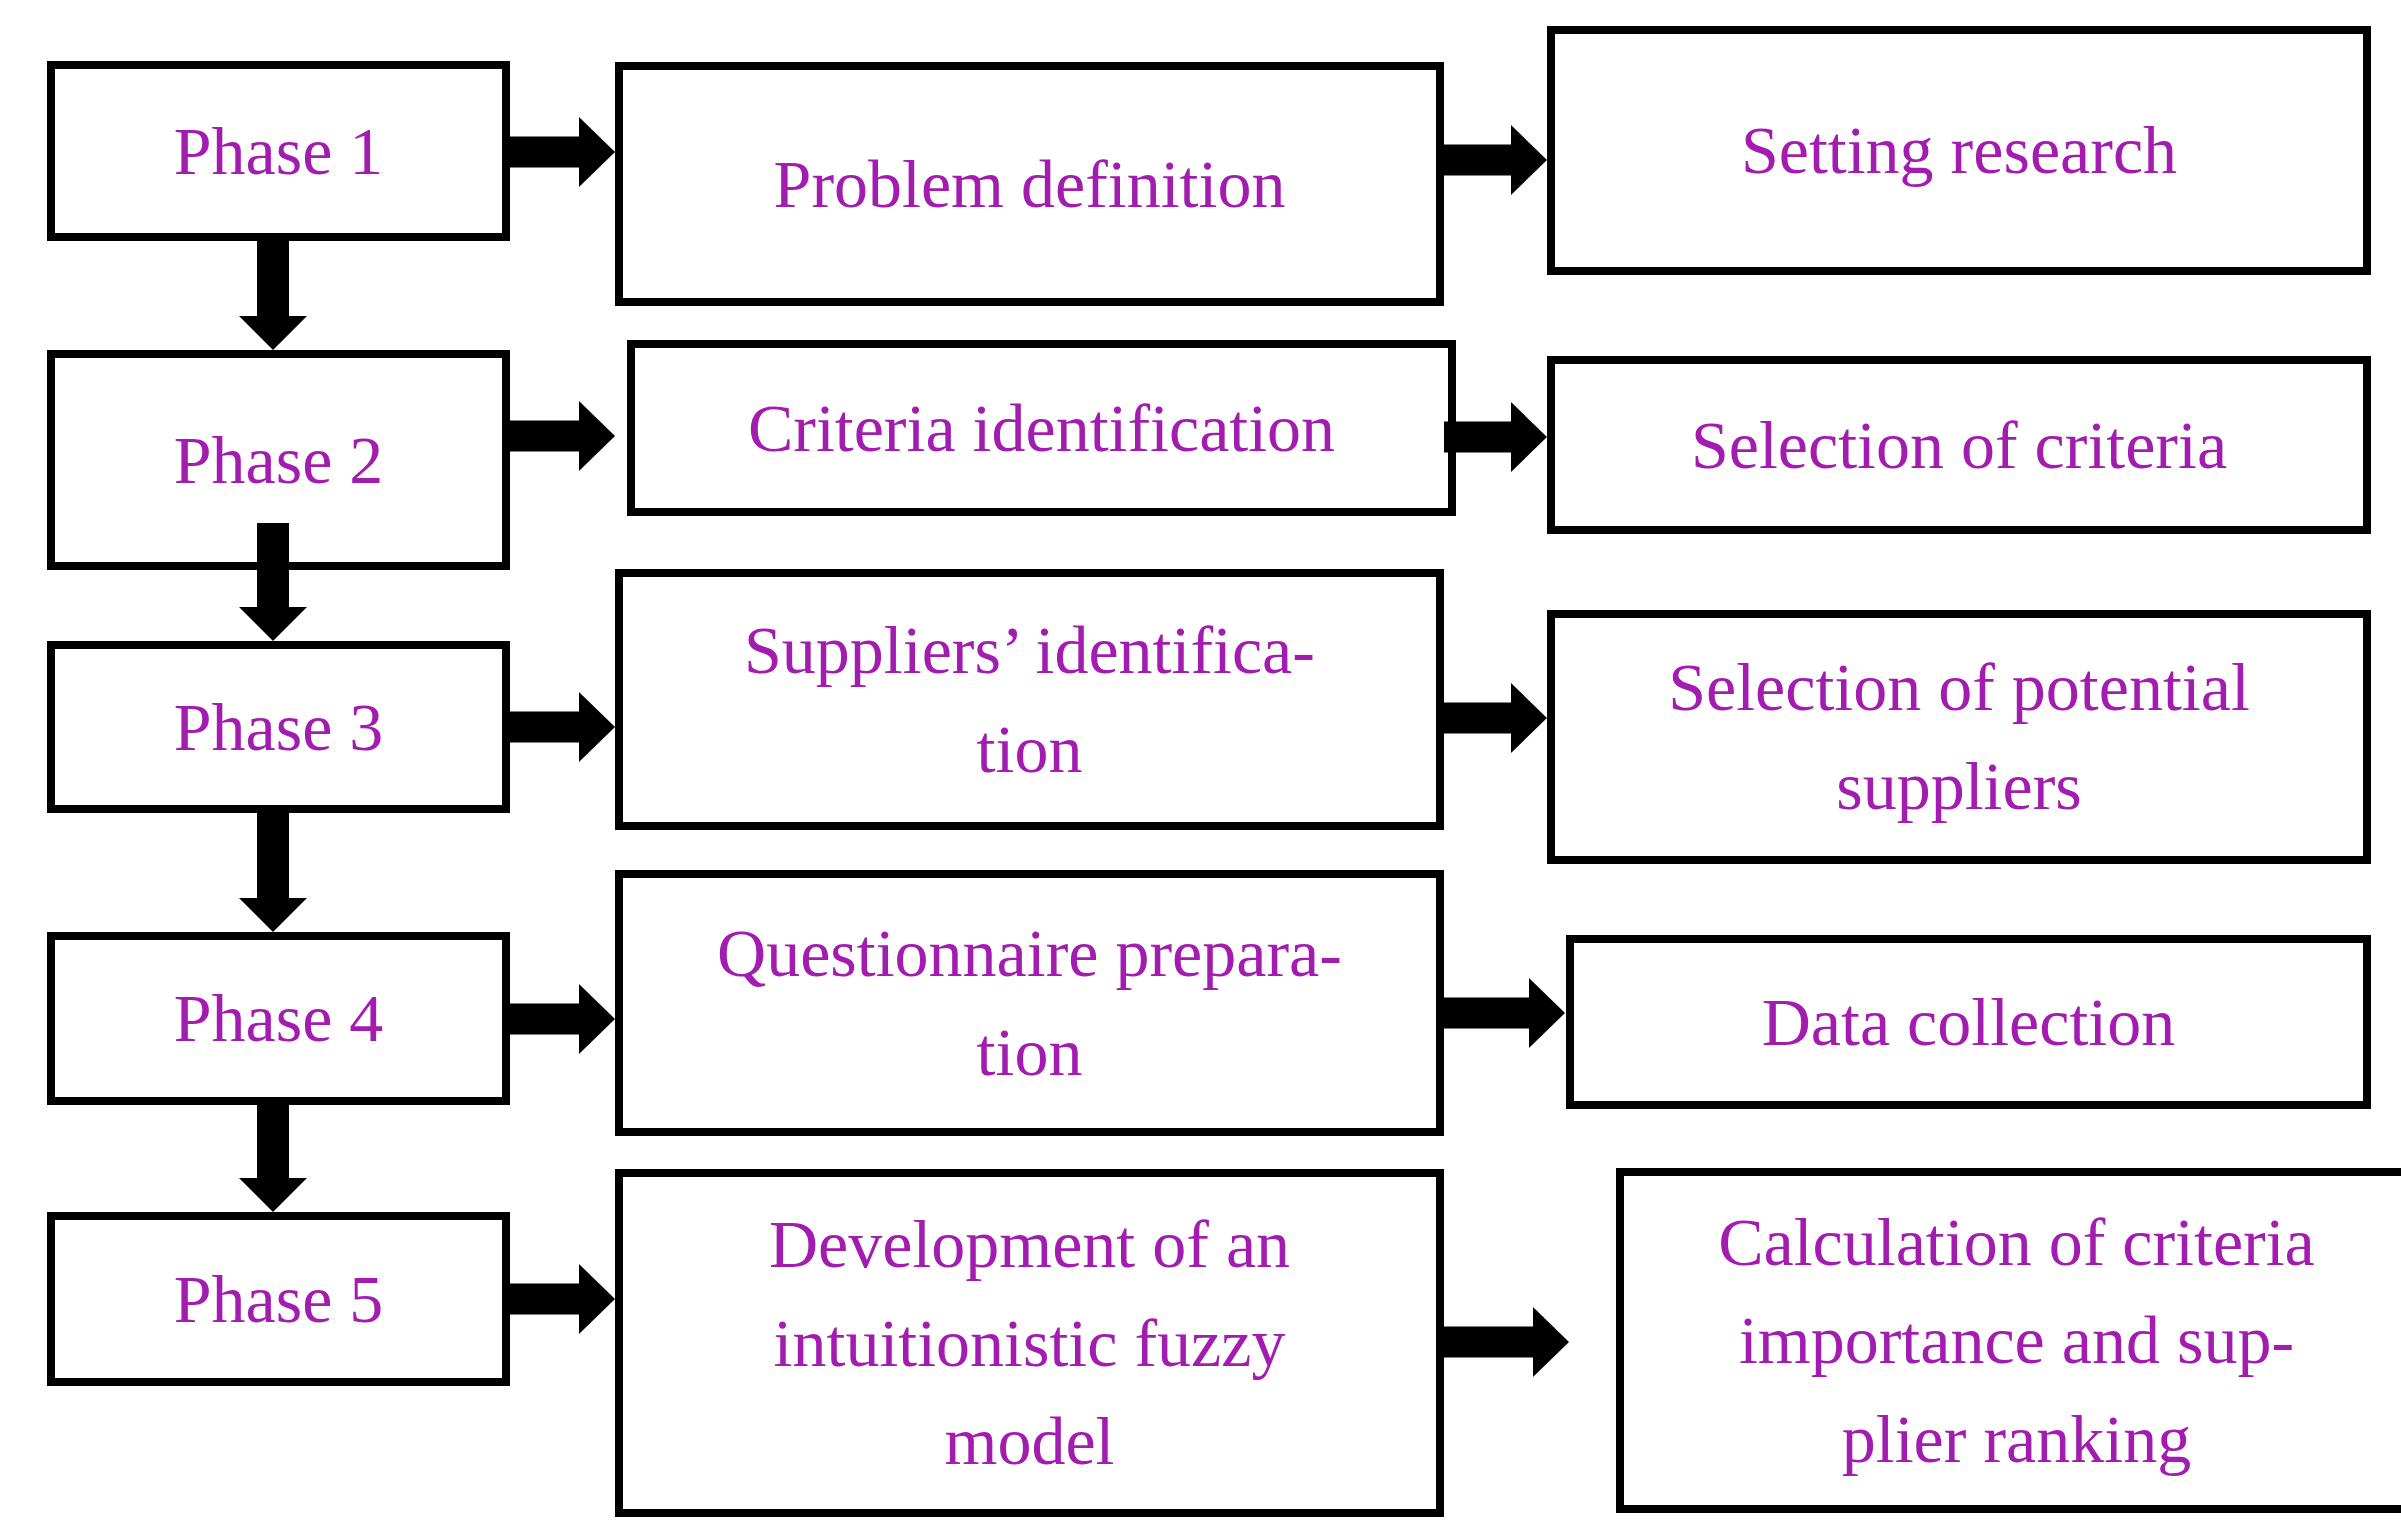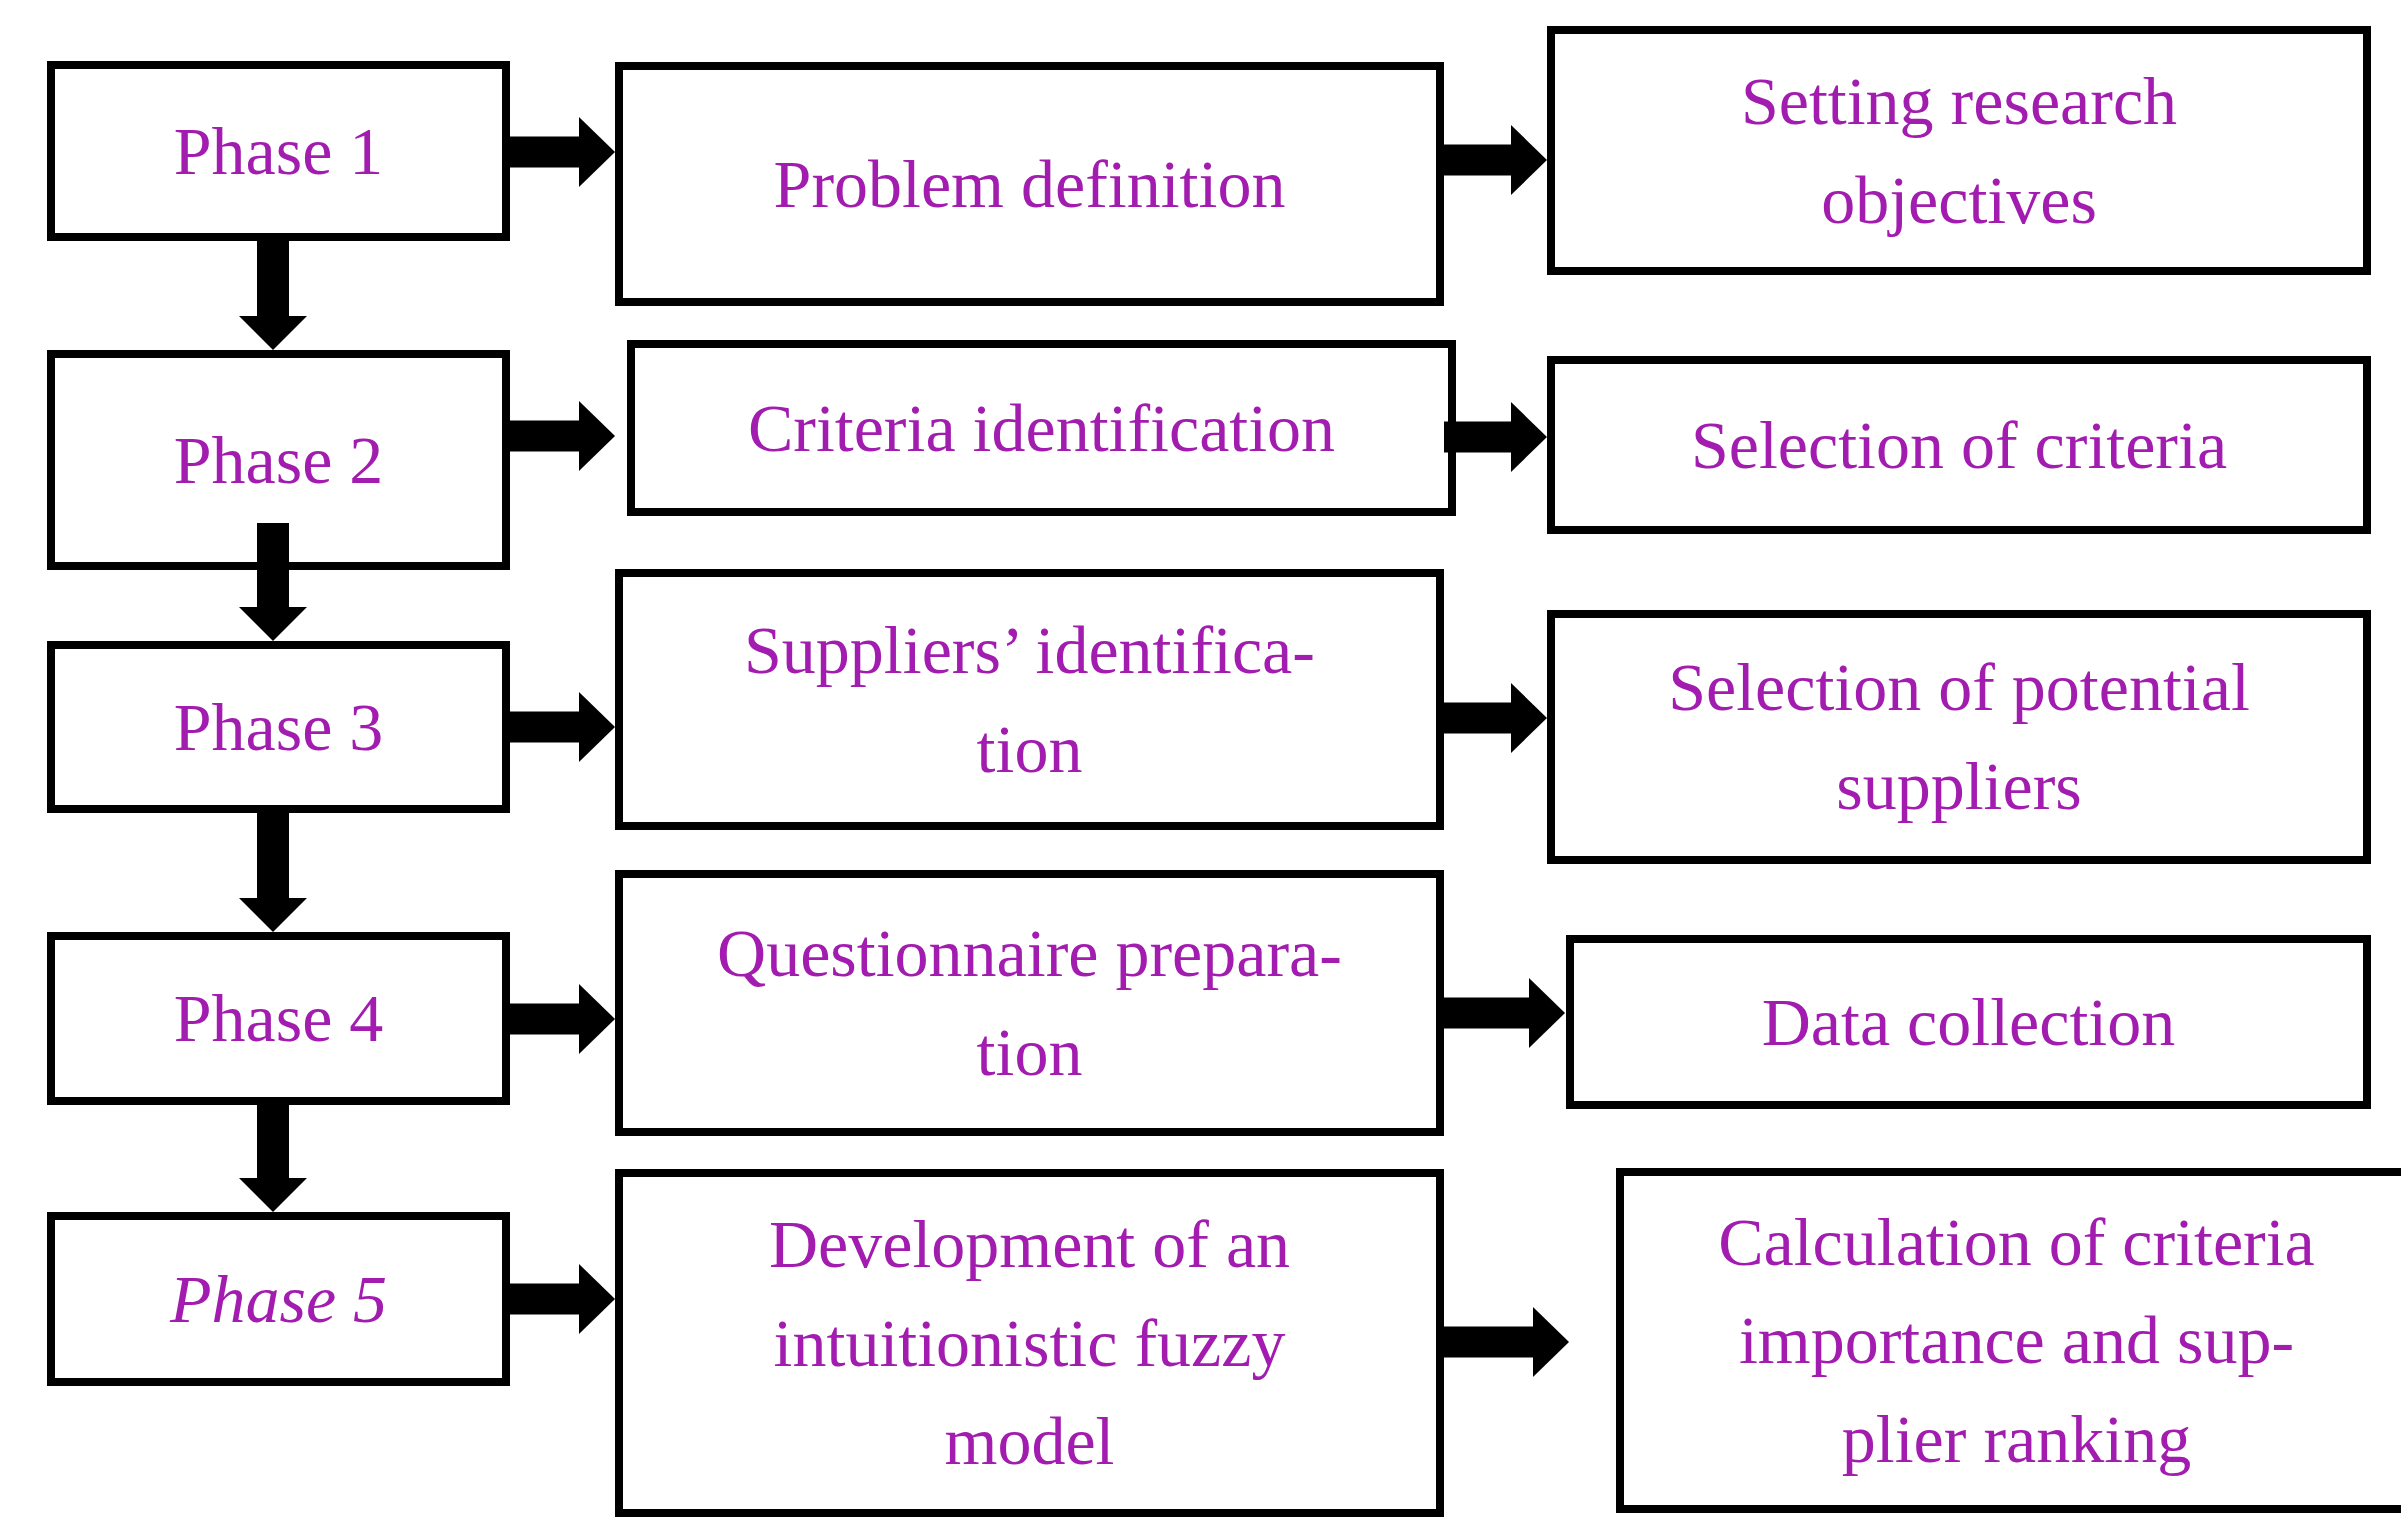--- a/index.html
+++ b/index.html
@@ -72,21 +72,20 @@
 <div id="canvas">
 
   <div class="box" style="left:47px; top:61px; width:463px; height:180px;">
     <div class="line">Phase 1</div>
   </div>
   <div class="box" style="left:615px; top:62px; width:829px; height:244px;">
     <div class="line">Problem definition</div>
   </div>
   <div class="box" style="left:1547px; top:26px; width:824px; height:249px;">
     <div class="line">Setting research</div>
-    <div class="line">objectives</div>
   </div>
 
   <div class="box" style="left:47px; top:350px; width:463px; height:220px;text-align:right;">
     <div class="line">Phase 2</div>
   </div>
   <div class="box" style="left:615px; top:340px; width:829px; height:176px;margin-left:12px;">
     <div class="line">Criteria identification</div>
   </div>
   <div class="box" style="left:1547px; top:356px; width:824px; height:178px;">
     <div class="line">Selection of criteria</div>
@@ -108,21 +107,21 @@
     <div class="line">Phase 4</div>
   </div>
   <div class="box" style="left:615px; top:870px; width:829px; height:266px;">
     <div class="line">Questionnaire prepara-</div>
     <div class="line">tion</div>
   </div>
   <div class="box" style="left:1566px; top:935px; width:805px; height:174px;">
     <div class="line">Data collection</div>
   </div>
 
-  <div class="box" style="left:47px; top:1212px; width:463px; height:174px;font-style:italic;">
+  <div class="box" style="left:47px; top:1212px; width:463px; height:174px;">
     <div class="line">Phase 5</div>
   </div>
   <div class="box" style="left:615px; top:1169px; width:829px; height:348px;">
     <div class="line">Development of an</div>
     <div class="line">intuitionistic fuzzy</div>
     <div class="line">model</div>
   </div>
   <div class="box" style="left:1616px; top:1168px; width:801px; height:345px;">
     <div class="line">Calculation of criteria</div>
     <div class="line">importance and sup-</div>

